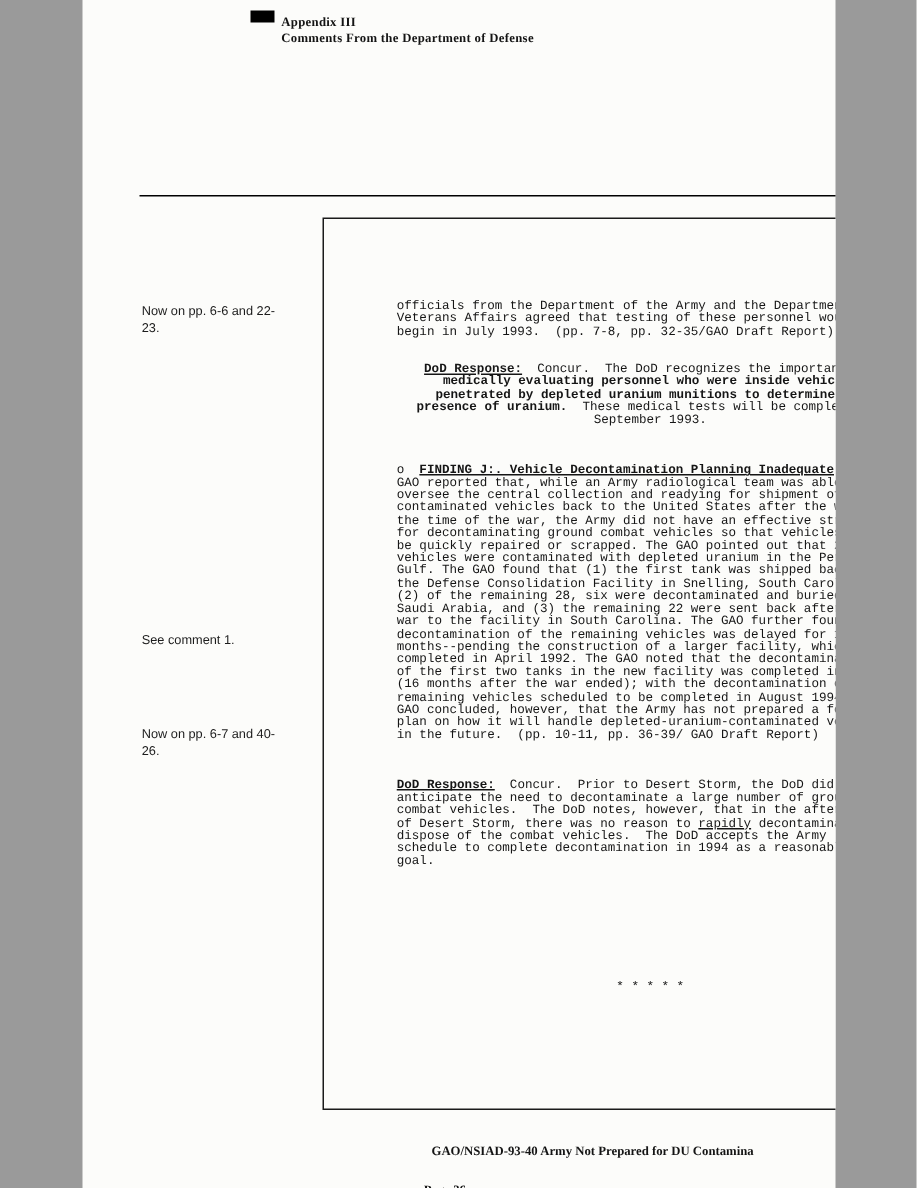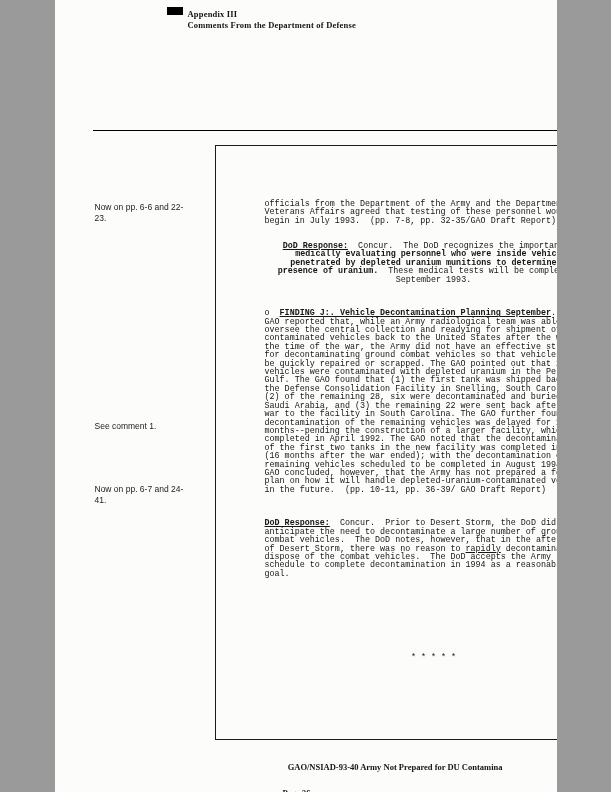--- a/index.html
+++ b/index.html
@@ -74,31 +74,31 @@
 
   <div class="header-text">
     <div>Appendix III</div>
     <div>Comments From the Department of Defense</div>
   </div>
 
   <div class="top-rule"></div>
 
   <div class="margin-note note-1">Now on pp. 6-6 and 22-23.</div>
   <div class="margin-note note-2">See comment 1.</div>
-  <div class="margin-note note-3">Now on pp. 6-7 and 24-41.</div>
+  <div class="margin-note note-3">Now on pp. 6-7 and 40-26.</div>
 
   <div class="doc-box"></div>
 
   <div class="doc-content"><div class="para" style="margin-top: 17px;"><span>officials from the Department of the Army and the Department of
 Veterans Affairs agreed that testing of these personnel would
 begin in July 1993.  (pp. 7-8, pp. 32-35/GAO Draft Report)</span></div><div class="para" style="margin-top: 16.8px; text-align: center;"><span style="font-weight: bold; text-decoration: underline;">DoD Response:</span><span>  Concur.  The DoD recognizes the importance of
 </span><span style="font-weight: bold;">medically evaluating personnel who were inside vehicles
 penetrated by depleted uranium munitions to determine the
 presence of uranium.</span><span>  These medical tests will be completed by
-September 1993.</span></div><div class="para" style="margin-top: 25.2px;"><span>o  </span><span style="font-weight: bold; text-decoration: underline;">FINDING J:. Vehicle Decontamination Planning September</span><span>. The
+September 1993.</span></div><div class="para" style="margin-top: 25.2px;"><span>o  </span><span style="font-weight: bold; text-decoration: underline;">FINDING J:. Vehicle Decontamination Planning Inadequate</span><span>. The
 GAO reported that, while an Army radiological team was able to
 oversee the central collection and readying for shipment of the
 contaminated vehicles back to the United States after the war, at
 the time of the war, the Army did not have an effective strategy
 for decontaminating ground combat vehicles so that vehicles could
 be quickly repaired or scrapped. The GAO pointed out that 29
 vehicles were contaminated with depleted uranium in the Persian
 Gulf. The GAO found that (1) the first tank was shipped back to
 the Defense Consolidation Facility in Snelling, South Carolina,
 (2) of the remaining 28, six were decontaminated and buried in

